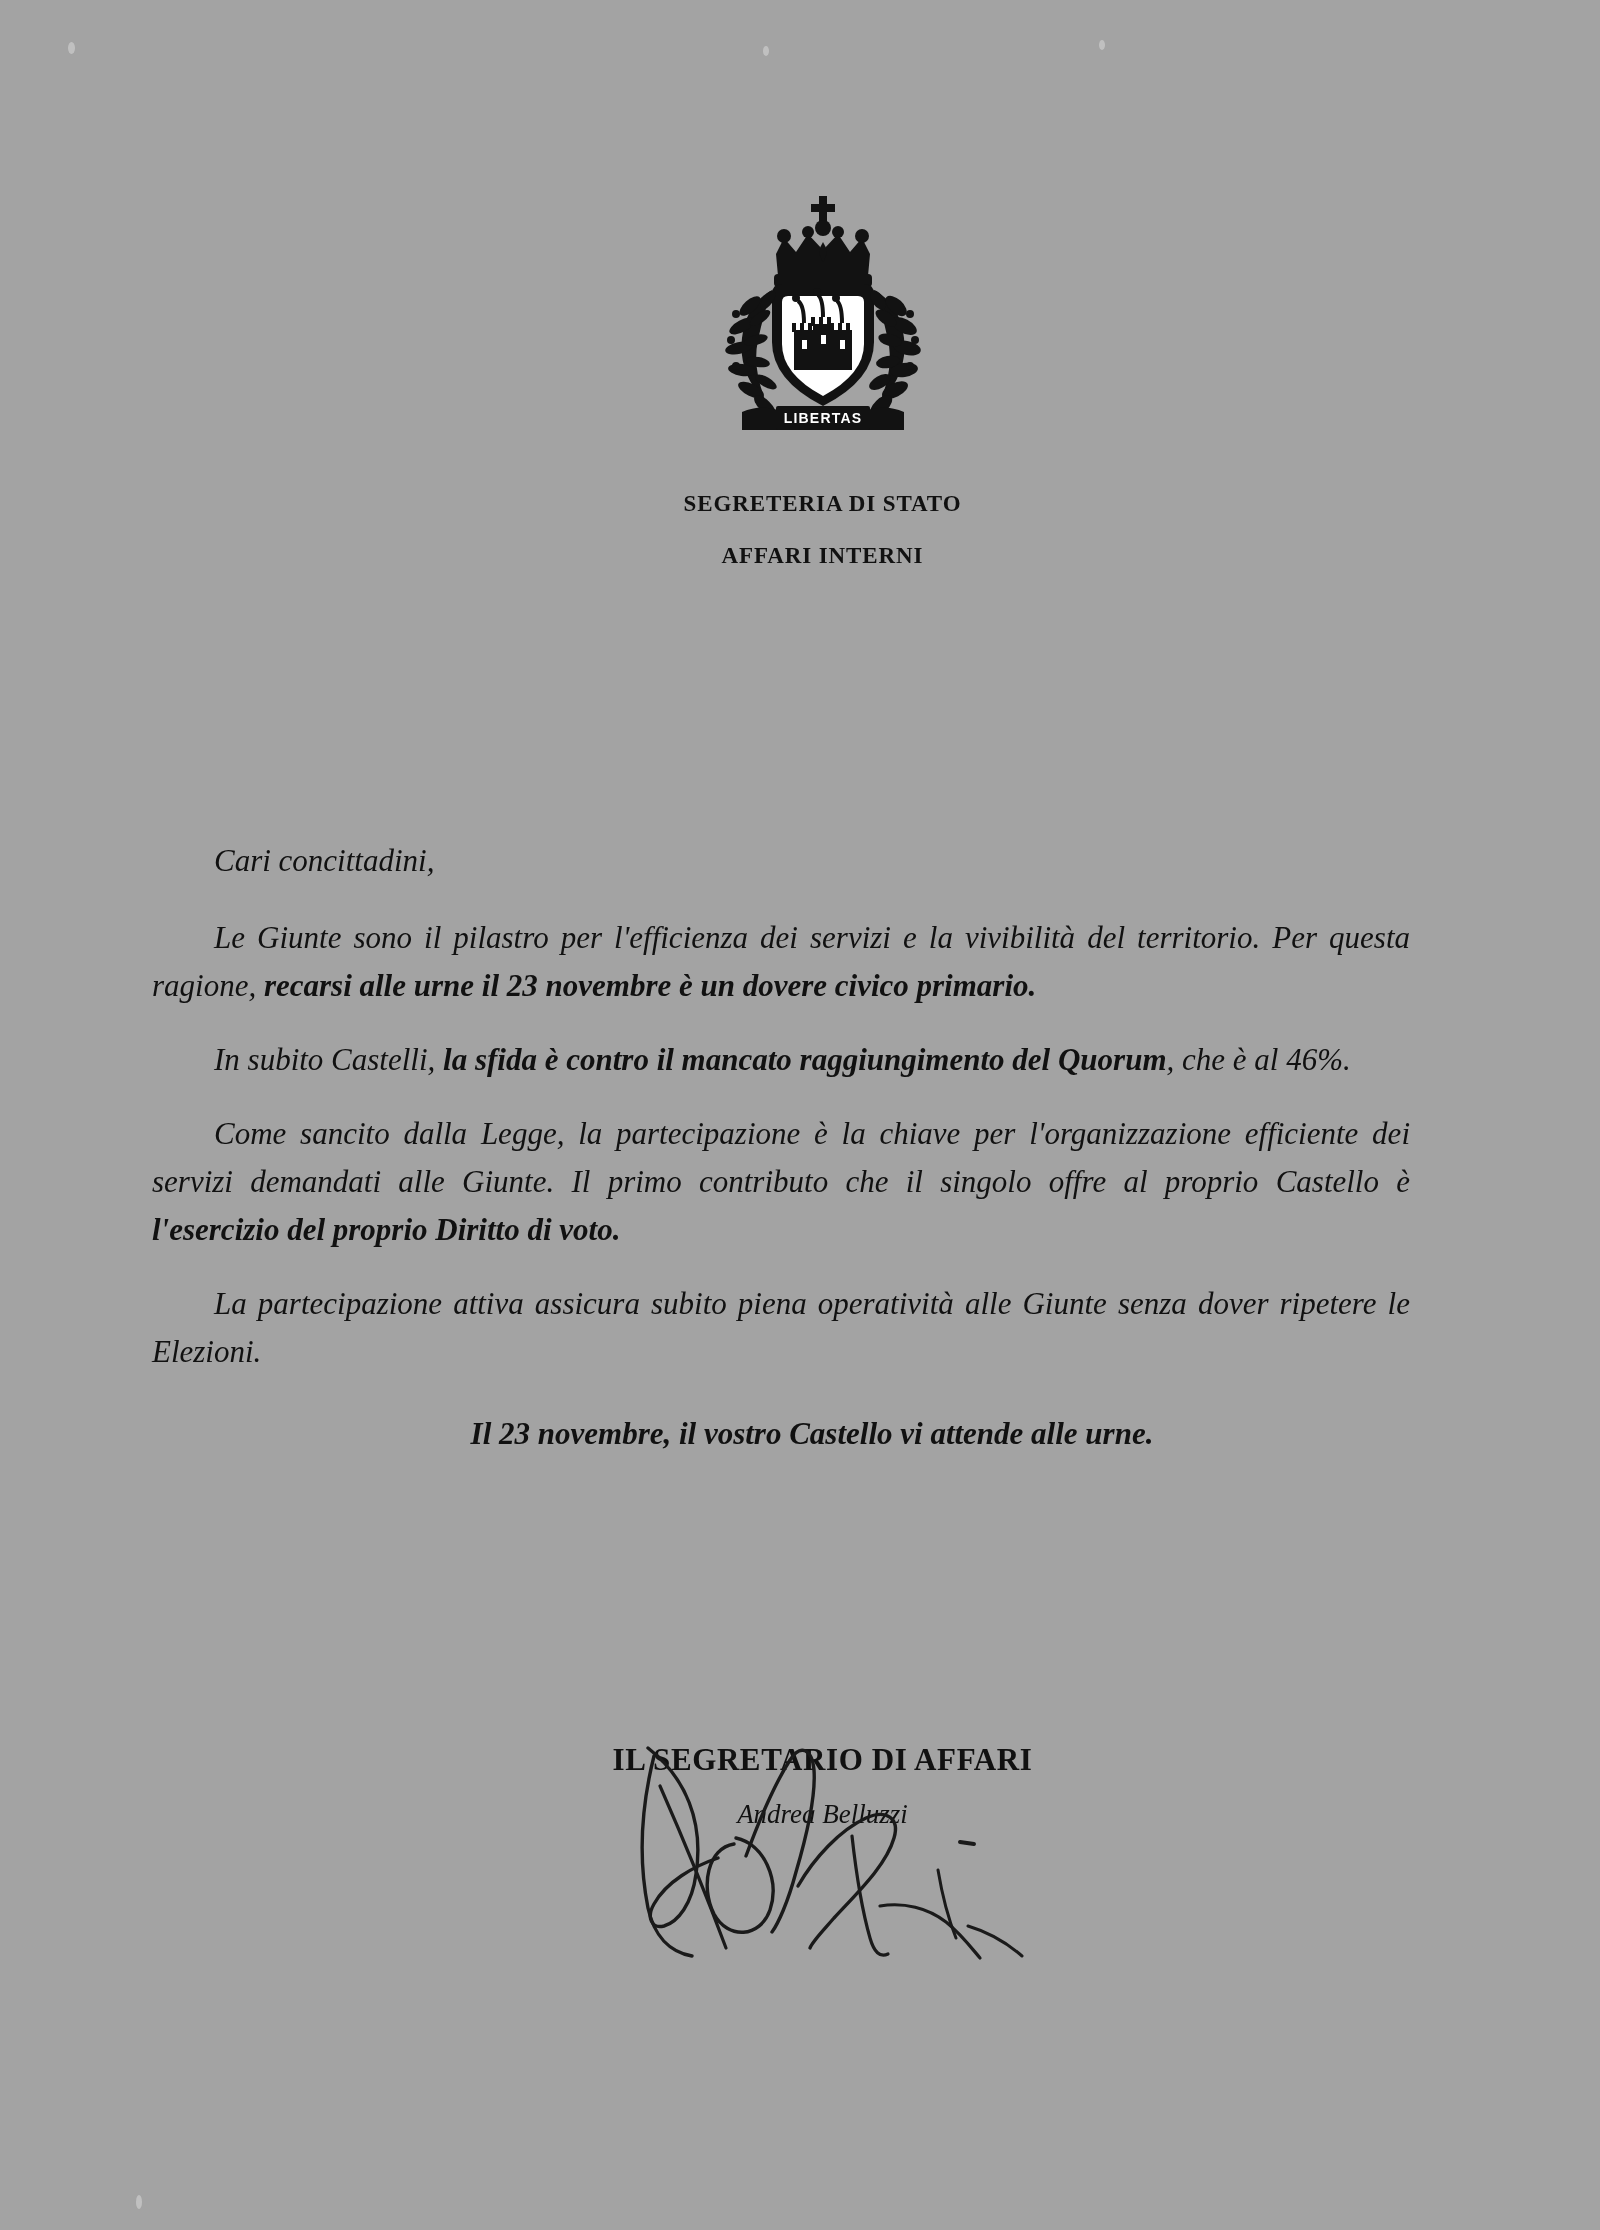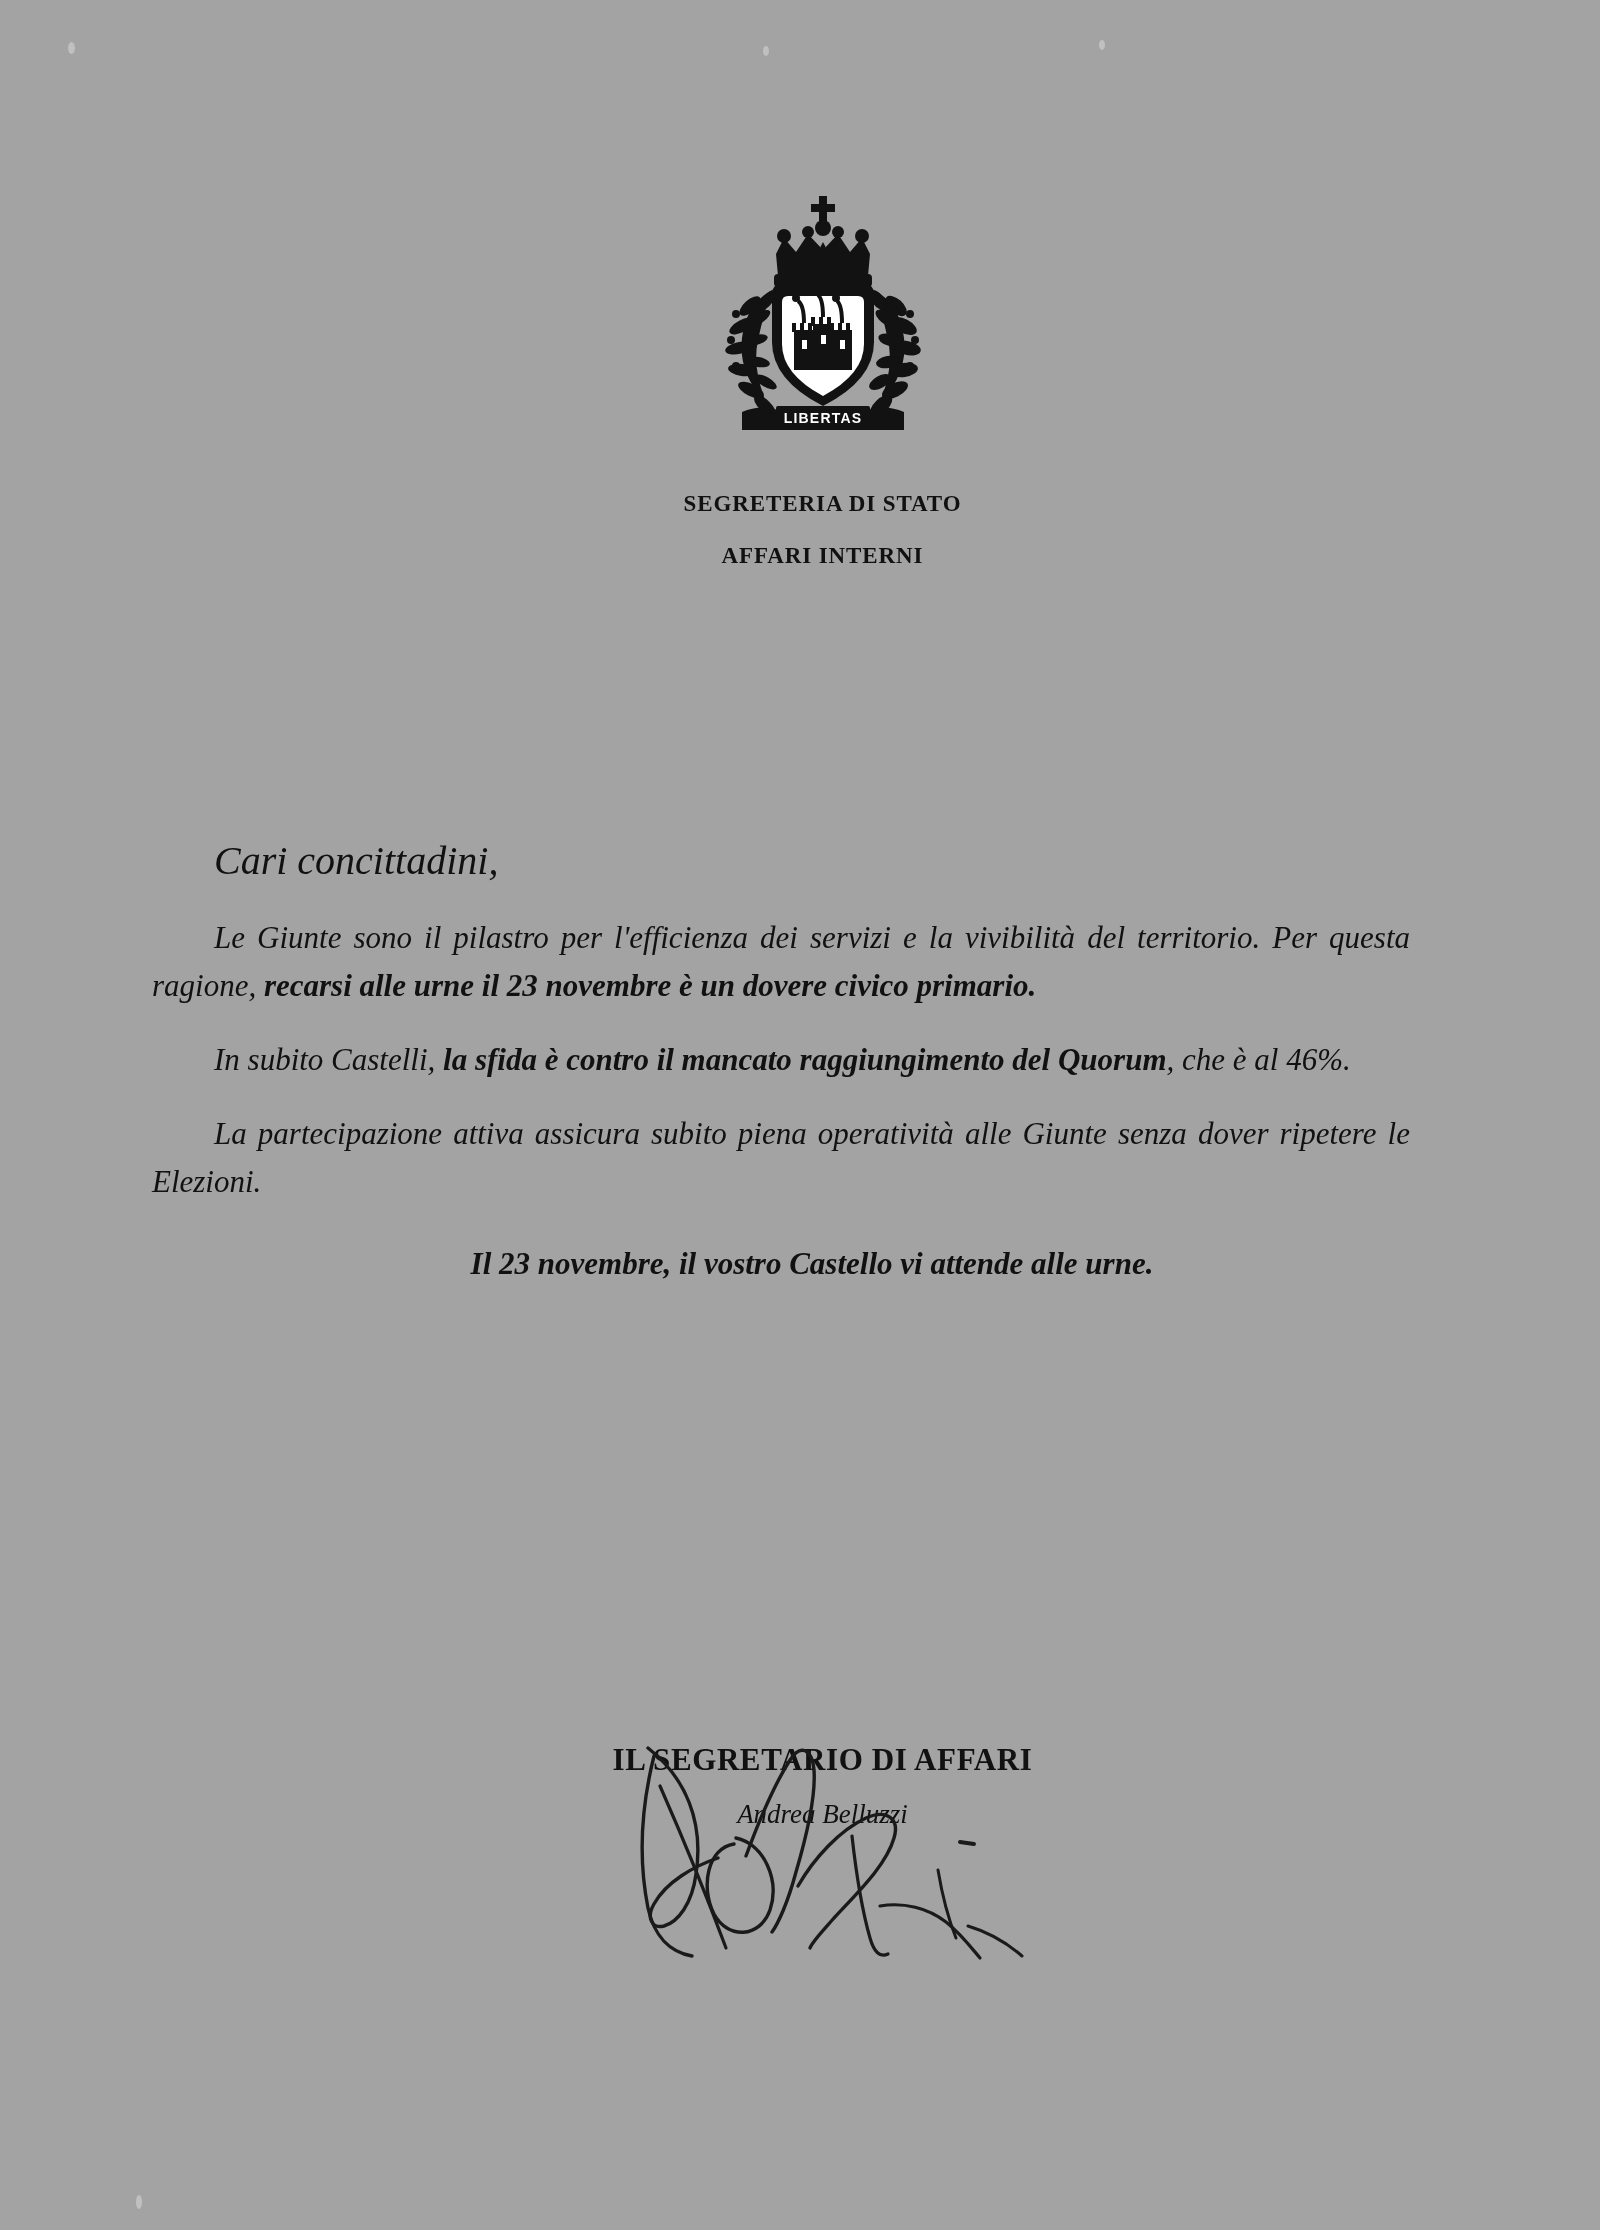--- a/index.html
+++ b/index.html
@@ -64,21 +64,21 @@
 
   
   .body-block {
     position: absolute;
     left: 152px;
     top: 838px;
     width: 1258px;
   }
   .greeting {
     font-style: italic;
-    font-size: 40px;
+    font-size: 31px;
     line-height: 46px;
     margin: 0 0 30px 0;
     padding-left: 62px;
   }
   .para {
     font-style: italic;
     font-size: 31px;
     line-height: 48px;
     text-align: justify;
     text-justify: inter-word;
@@ -253,20 +253,23 @@
     <p class="greeting">Cari concittadini,</p>
 
     <p class="para">
       <span>Le Giunte sono il pilastro per l'efficienza dei servizi e la vivibilità del territorio. Per questa ragione, </span><b>recarsi alle urne il 23 novembre è un dovere civico primario.</b>
     </p>
 
     <p class="para">
       <span>In subito Castelli, </span><b>la sfida è contro il mancato raggiungimento del Quorum</b><span>, che è al 46%.</span>
     </p>
 
+    <p class="para">
+      <span>Come sancito dalla Legge, la partecipazione è la chiave per l'organizzazione efficiente dei servizi demandati alle Giunte. Il primo contributo che il singolo offre al proprio Castello è </span><b>l'esercizio del proprio Diritto di voto.</b>
+    </p>
 
     <p class="para">
       <span>La partecipazione attiva assicura subito piena operatività alle Giunte senza dover ripetere le Elezioni.</span>
     </p>
 
     <p class="para last-strong">
       <b>Il 23 novembre, il vostro Castello vi attende alle urne.</b>
     </p>
 
   </div>

